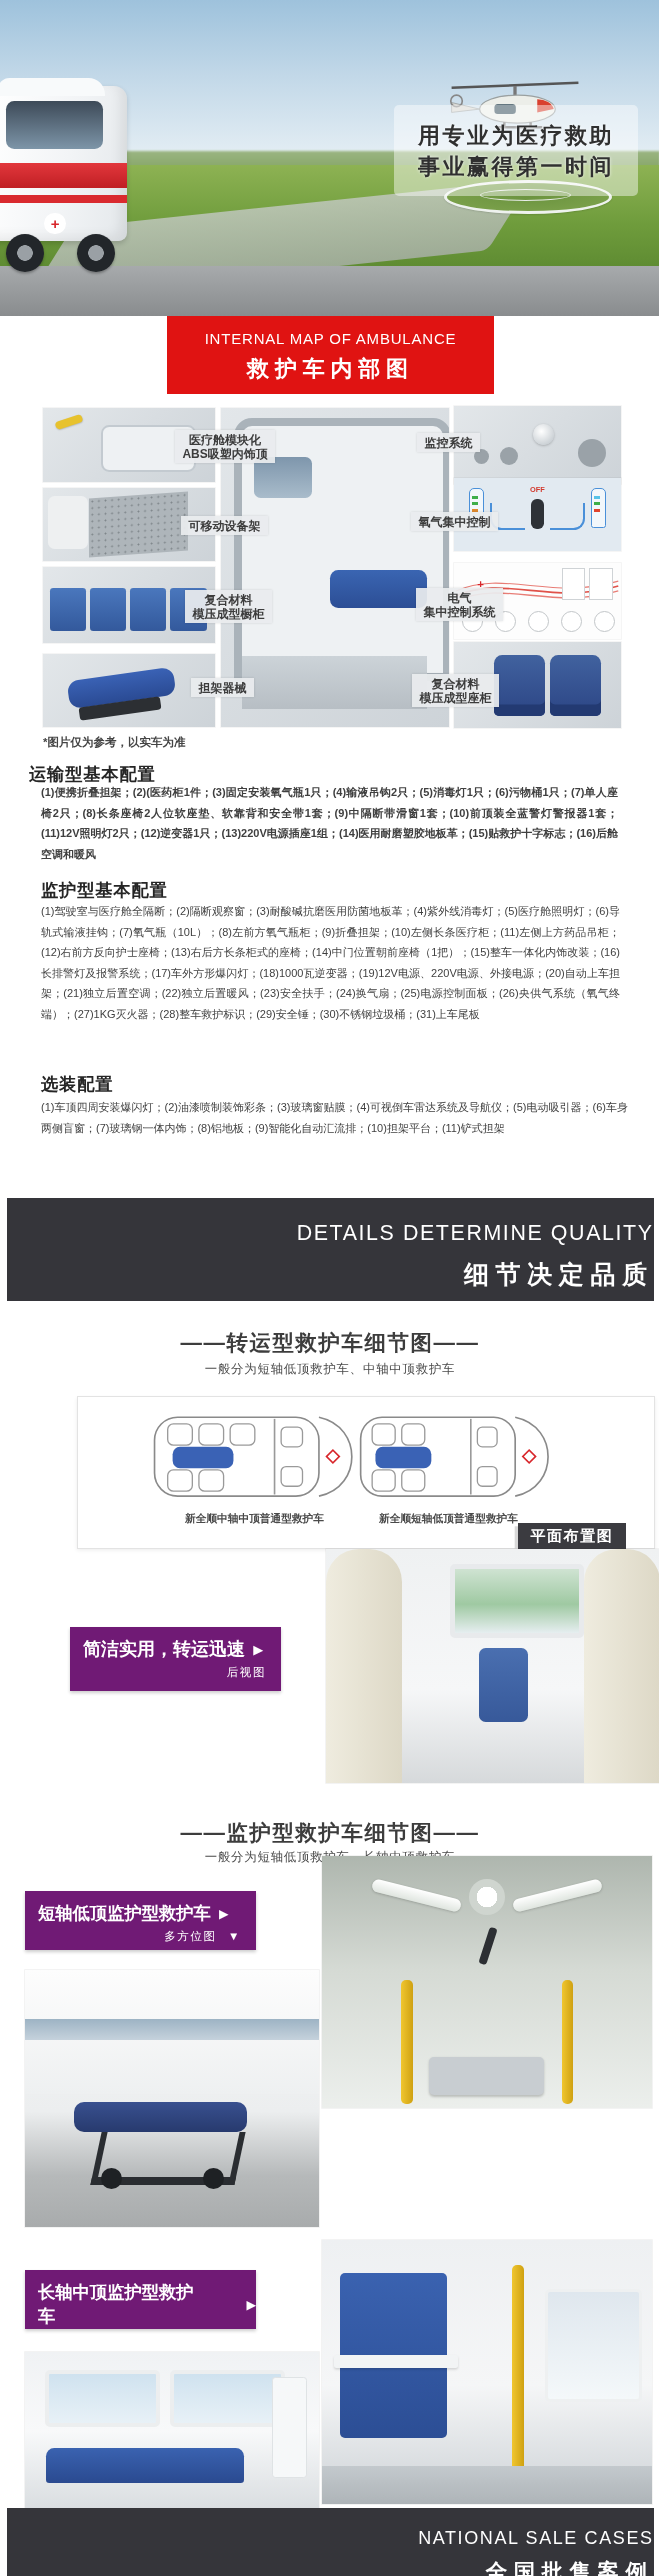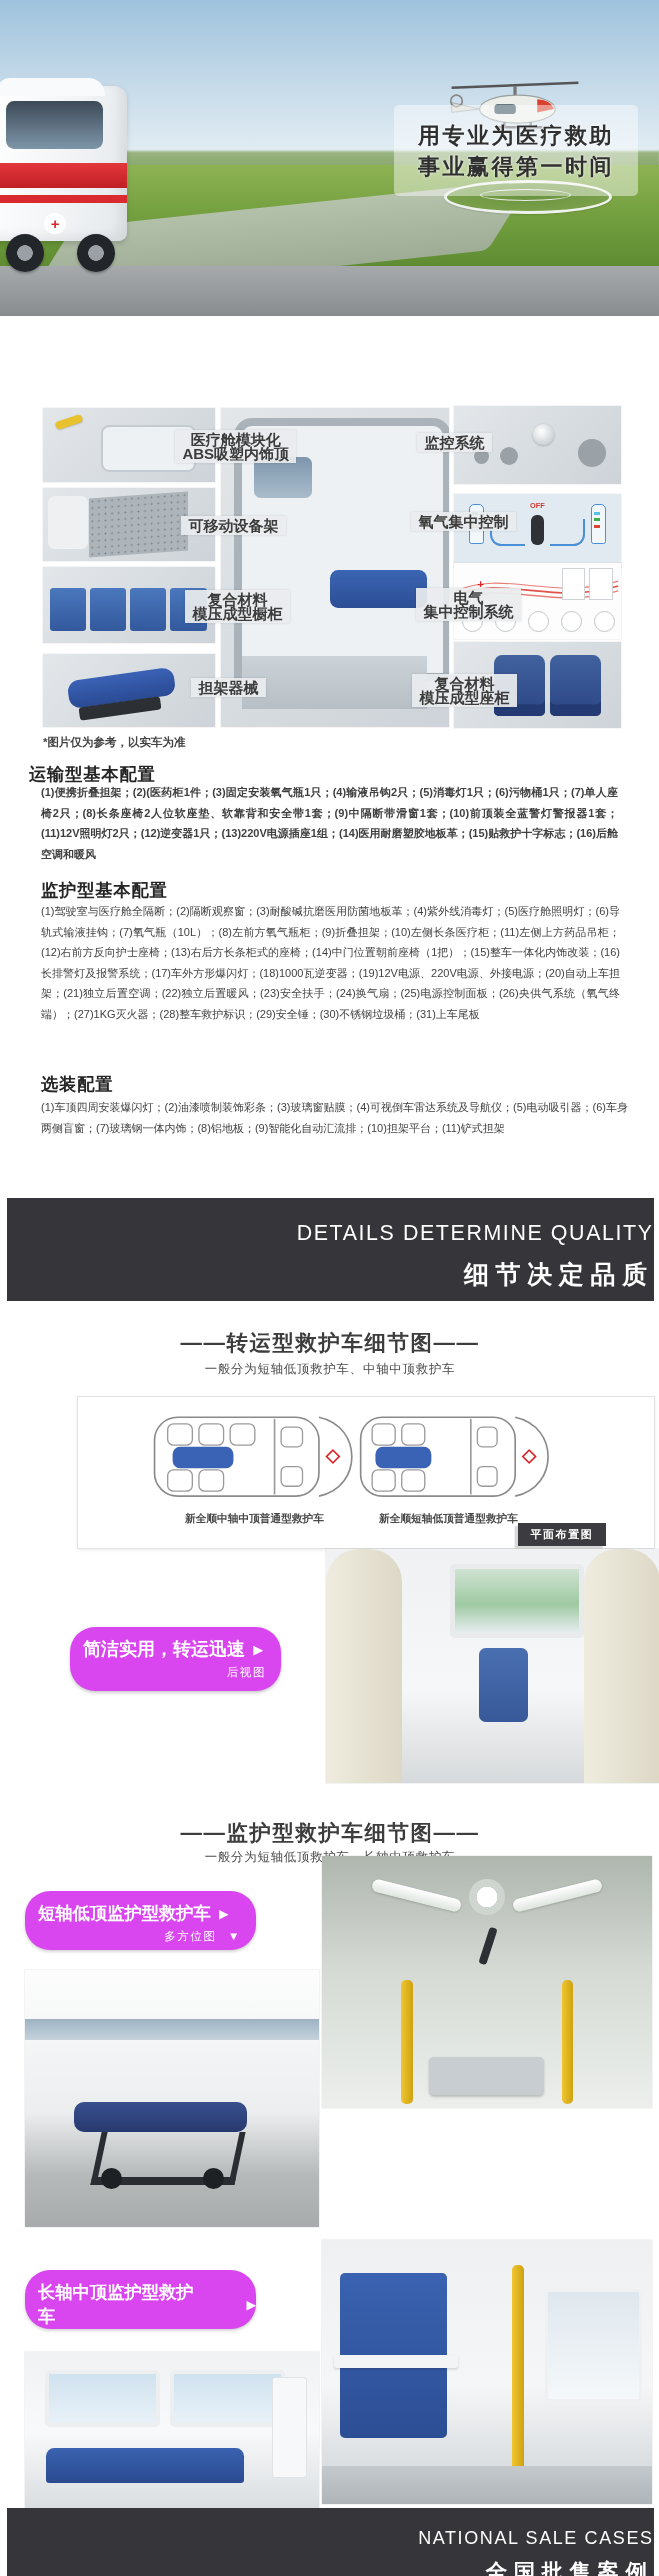--- a/index.html
+++ b/index.html
@@ -38,21 +38,21 @@
     background:radial-gradient(circle at 50% 50%,#9aa0a5 0 28%,#22262a 30% 100%);box-shadow:0 1.6px 2.5px rgba(0,0,0,.3);}
   .w1{left:13px;} .w2{left:84px;}
 
   
   .banner-red{left:167px;top:316px;width:327px;height:78px;background:#e01312;color:#fff;text-align:center;}
   .banner-red .en{font-size:15px;letter-spacing:0.8px;margin-top:14px;}
   .banner-red .zh{font-size:22px;font-weight:bold;letter-spacing:5.8px;margin-top:6.6px;}
 
   
   .ph{background:linear-gradient(135deg,#e3e7ea 0%,#cdd3d8 100%);box-shadow:0 0 0 0.8px rgba(0,0,0,.05);overflow:hidden;}
-  .dlabel{background:rgba(233,236,238,.93);color:#3c3c3c;font-weight:bold;font-size:15px;line-height:14px;
+  .dlabel{background:rgba(233,236,238,.93);color:#3c3c3c;font-weight:bold;font-size:12px;line-height:14px;
     padding:2.5px 7.4px;text-align:center;box-shadow:0 0 2.5px rgba(0,0,0,.12);}
   .dlabel span{display:block;}
   .note{font-size:11.5px;font-weight:bold;color:#444;}
 
   .deco{position:absolute;}
   
   .handle-y{left:11.5px;top:10px;width:28px;height:8.2px;background:#e7c22e;border-radius:4.1px;transform:rotate(-18deg);box-shadow:0 0.8px 1.6px rgba(0,0,0,.2);}
   .perf{left:46px;top:6.6px;width:99px;height:59px;background-color:#aeb5ba;
     background-image:radial-gradient(#7d8489 0.8px,transparent 1.1px);background-size:6.6px 6.6px;transform:skewY(-4deg);}
   .cab-row{left:6.6px;top:21.4px;width:157px;height:43px;display:flex;gap:4.1px;}
@@ -87,25 +87,25 @@
   .banner-dark .zh{font-size:25px;font-weight:bold;letter-spacing:6.6px;margin-top:11.5px;}
 
   
   .sec-title{left:0;width:660px;text-align:center;font-size:21.4px;font-weight:bold;color:#3d3d3d;letter-spacing:1.6px;}
   .sec-sub{left:0;width:660px;text-align:center;font-size:12.4px;color:#4a4a4a;letter-spacing:0.8px;}
 
   
   .planbox{left:41px;top:1396px;width:576px;height:151px;background:#fff;border:0.8px solid #e3e3e3;
     box-shadow:0 1.6px 4.1px rgba(0,0,0,.08);margin-left:36px;}
   .plan-caption{top:115px;width:181px;text-align:center;font-size:10.7px;font-weight:bold;color:#4a4a4a;}
-  .plan-badge{left:518px;top:1523px;background:#3b3b40;color:#fff;font-size:11px;font-weight:bold;
+  .plan-badge{left:518px;top:1523px;background:#3b3b40;color:#fff;font-size:15px;font-weight:bold;
     padding:4.1px 12.4px;letter-spacing:1.6px;box-shadow:-3.3px 3.3px 0 #d8d8d8;}
 
   
-  .rtag{background:#d946ef;color:#fff;box-shadow:0 1.6px 3.3px rgba(0,0,0,.2);border-radius:25px;}
+  .rtag{background:#701a75;color:#fff;box-shadow:0 1.6px 3.3px rgba(0,0,0,.2);}
   .rtag-main{font-weight:bold;display:flex;align-items:center;gap:8.2px;padding:10px 0 0 13px;}
   .rtag-sub{font-size:11.5px;text-align:right;padding:4.1px 15px 0 0;letter-spacing:1.6px;}
   .rtag-sub .ar{margin-left:6.6px;}
 
   
   .photo{box-shadow:0 0 0 0.8px rgba(0,0,0,.06);overflow:hidden;}
   .p-rear{background:linear-gradient(180deg,#eff1f2 0%,#f6f7f8 60%,#d6d9db 100%);}
   .seatback{top:0;width:76px;height:100%;background:linear-gradient(90deg,#efecdf,#ddd8c6);border-radius:33px 33px 0 0;}
   .rear-window{left:124px;top:15px;width:124px;height:64px;background:linear-gradient(180deg,#cfe3d2,#9fc9a2 55%,#e6eef0 100%);
     border:5px solid #e8eaec;border-radius:5px;}
@@ -160,20 +160,24 @@
       <div class="abs amb-cross">+</div>
       <div class="abs amb-wheel w1"></div>
       <div class="abs amb-wheel w2"></div>
     </div>
     <div class="abs slogan">
       <span>用专业为医疗救助</span>
       <span>事业赢得第一时间</span>
     </div>
   </div>
 
+  <div class="abs banner-red">
+    <div class="en">INTERNAL MAP OF AMBULANCE</div>
+    <div class="zh">救护车内部图</div>
+  </div>
 
   <div class="abs ph" style="left:43px;top:408px;width:172px;height:74px;">
     <div class="deco handle-y"></div>
     <div class="deco" style="left:58px;top:16.5px;width:91px;height:43px;border:2.5px solid #c3cad0;border-radius:8.2px;background:#eef1f3;"></div>
   </div>
   <div class="abs ph" style="left:43px;top:488px;width:172px;height:73px;">
     <div class="deco" style="left:5px;top:8.2px;width:40px;height:53px;background:#eef0f1;border-radius:6.6px;"></div>
     <div class="deco perf"></div>
   </div>
   <div class="abs ph" style="left:43px;top:567px;width:172px;height:76px;">
@@ -195,21 +199,21 @@
     <div class="deco int-bed"></div>
     <div class="deco int-floor"></div>
   </div>
 
   <div class="abs ph" style="left:454px;top:406px;width:167px;height:78px;">
     <div class="deco cam-dome"></div>
     <div class="deco spk" style="left:20px;top:43px;width:15px;height:15px;"></div>
     <div class="deco spk" style="left:46px;top:41px;width:18px;height:18px;"></div>
     <div class="deco spk" style="left:124px;top:33px;width:28px;height:28px;"></div>
   </div>
-  <div class="abs ph o2" style="left:454px;top:494px;width:167px;height:73px;">
+  <div class="abs ph o2" style="left:454px;top:478px;width:167px;height:73px;">
     <div class="deco bottle b1">
       <span class="lvl" style="top:6.6px;background:#3fae4a;"></span>
       <span class="lvl" style="top:13px;background:#3fae4a;"></span>
       <span class="lvl" style="top:20px;background:#e08a2e;"></span>
     </div>
     <div class="deco bottle b2">
       <span class="lvl" style="top:6.6px;background:#57c3e8;"></span>
       <span class="lvl" style="top:13px;background:#3fae4a;"></span>
       <span class="lvl" style="top:20px;background:#e0442e;"></span>
     </div>

